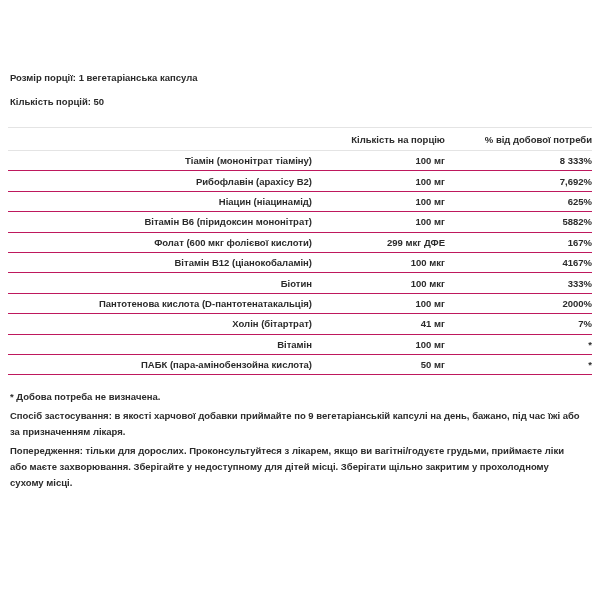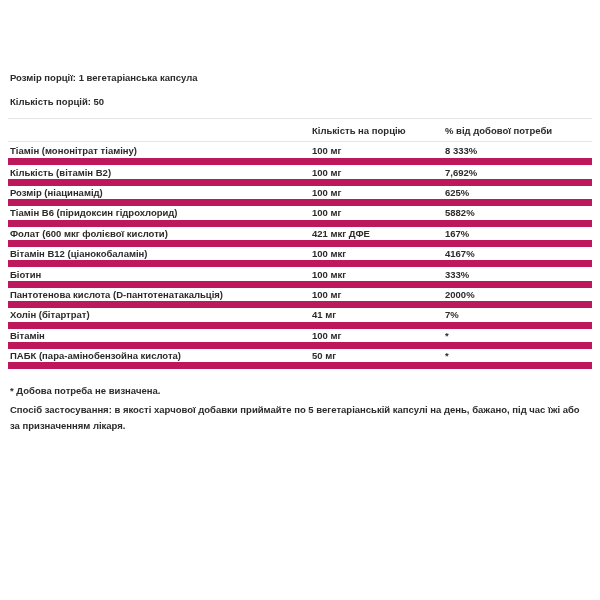--- a/index.html
+++ b/index.html
@@ -21,46 +21,46 @@
     height: 440px;
     padding: 71px 8px 0 8px;
   }
   .serving-label {
     margin: 0 0 10px 0;
     padding-left: 2px;
     font-size: 9.5px;
     line-height: 14px;
   }
   .serving-label.second {
-    margin-bottom: 9px;
+    margin-bottom: 18px;
   }
   table.facts {
     border-collapse: collapse;
     width: 584px;
     table-layout: fixed;
   }
   table.facts col.c1 { width: 304px; }
   table.facts col.c2 { width: 133px; }
   table.facts col.c3 { width: 147px; }
   table.facts th, table.facts td {
     font-size: 9.5px;
     font-weight: 700;
-    text-align: left;
+    text-align: right;
     vertical-align: middle;
     padding: 0;
     white-space: nowrap;
     overflow: hidden;
   }
   table.facts thead tr {
     border-top: 1px solid #e4e4e4;
     border-bottom: 1px solid #e4e4e4;
     height: 23px;
   }
   table.facts tbody tr {
-    border-bottom: 7px solid #be185d;
+    border-bottom: 1px solid #be185d;
     height: 20.4px;
   }
   table.facts .name-cell { padding-left: 2px; }
   .footnotes {
     margin-top: 14px;
     padding: 0 2px;
   }
   .footnotes p {
     margin: 0 8px 3px 0;
     font-size: 9.5px;
@@ -88,37 +88,37 @@
         <th>% від добової потреби</th>
       </tr>
     </thead>
     <tbody>
       <tr>
         <td class="name-cell">Тіамін (мононітрат тіаміну)</td>
         <td>100 мг</td>
         <td>8 333%</td>
       </tr>
       <tr>
-        <td class="name-cell">Кількість (вітамін B2)</td>
+        <td class="name-cell">Рибофлавін (арахісу B2)</td>
         <td>100 мг</td>
         <td>7,692%</td>
       </tr>
       <tr>
-        <td class="name-cell">Розмір (ніацинамід)</td>
+        <td class="name-cell">Ніацин (ніацинамід)</td>
         <td>100 мг</td>
         <td>625%</td>
       </tr>
       <tr>
-        <td class="name-cell">Тіамін B6 (піридоксин гідрохлорид)</td>
+        <td class="name-cell">Вітамін B6 (піридоксин мононітрат)</td>
         <td>100 мг</td>
         <td>5882%</td>
       </tr>
       <tr>
         <td class="name-cell">Фолат (600 мкг фолієвої кислоти)</td>
-        <td>421 мкг ДФЕ</td>
+        <td>299 мкг ДФЕ</td>
         <td>167%</td>
       </tr>
       <tr>
         <td class="name-cell">Вітамін B12 (ціанокобаламін)</td>
         <td>100 мкг</td>
         <td>4167%</td>
       </tr>
       <tr>
         <td class="name-cell">Біотин</td>
         <td>100 мкг</td>
@@ -142,16 +142,17 @@
       <tr>
         <td class="name-cell">ПАБК (пара-амінобензойна кислота)</td>
         <td>50 мг</td>
         <td>*</td>
       </tr>
     </tbody>
   </table>
 
   <div class="footnotes">
     <p>* Добова потреба не визначена.</p>
-    <p>Спосіб застосування: в якості харчової добавки приймайте по 5 вегетаріанській капсулі на день, бажано, під час їжі або за призначенням лікаря.</p>
+    <p>Спосіб застосування: в якості харчової добавки приймайте по 9 вегетаріанській капсулі на день, бажано, під час їжі або за призначенням лікаря.</p>
+    <p>Попередження: тільки для дорослих. Проконсультуйтеся з лікарем, якщо ви вагітні/годуєте грудьми, приймаєте ліки або маєте захворювання. Зберігайте у недоступному для дітей місці. Зберігати щільно закритим у прохолодному сухому місці.</p>
   </div>
 
 </div>
 
 </body></html>

